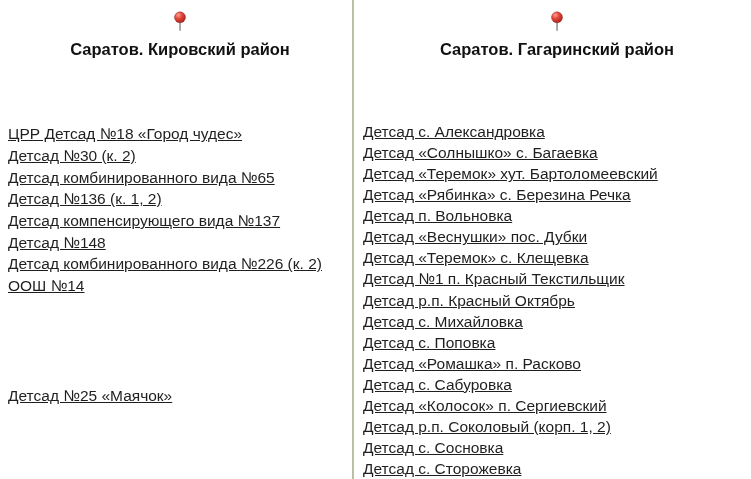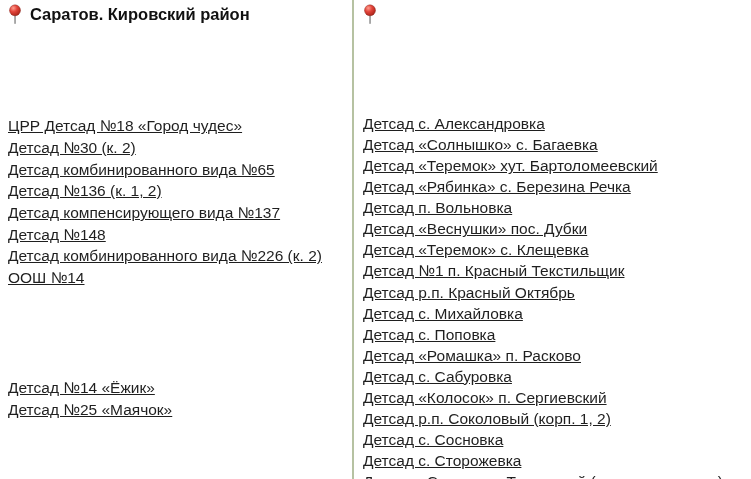--- a/index.html
+++ b/index.html
@@ -46,21 +46,21 @@
   .section-header {
     display: flex;
     align-items: center;
     gap: 8px;
     height: 22px;
     font-size: 16.5px;
     font-weight: bold;
     color: #111111;
     white-space: pre;
   }
-  .mt-top { margin-top: 3px; }
+  .mt-top { margin-top: 11px; flex-direction: column; }
   .mt-section { margin-top: 16px; }
   .pin {
     flex: 0 0 auto;
     display: block;
   }
   ul.list {
     list-style: none;
     margin: 25px 0 0 0;
     padding: 0;
     font-size: 15.5px;
@@ -102,35 +102,36 @@
         <span>Саратов. Кировский район</span>
       </div>
       <ul class="list">
         
       <li class="list-item">ЦРР Детсад №18 «Город чудес»</li><li class="list-item">Детсад №30 (к. 2)</li><li class="list-item">Детсад комбинированного вида №65</li><li class="list-item">Детсад №136 (к. 1, 2)</li><li class="list-item">Детсад компенсирующего вида №137</li><li class="list-item">Детсад №148</li><li class="list-item">Детсад комбинированного вида №226 (к. 2)</li><li class="list-item">ООШ №14</li></ul>
     </div>
 
     <div class="section">
       <ul class="list second">
         
-      <li class="list-item">Детсад №14 «Ёжик»</li><li class="list-item">Детсад №25 «Маячок»</li></ul>
+      <li class="list-item">Детсад №25 «Маячок»</li></ul>
     </div>
 
   </div>
 
   <div class="divider"></div>
 
   <div class="col col-right">
 
     <div class="section">
       <div class="section-header mt-top">
         <svg class="pin" viewBox="0 0 14 21" width="14" height="21">
           <rect x="6.2" y="9" width="1.7" height="11" rx="0.8" fill="#9b9b9b"></rect>
           <circle cx="7" cy="6.3" r="5.5" fill="url(#pinGrad)" stroke="#7e1d15" stroke-width="0.4"></circle>
         </svg>
+        <span>Саратов. Гагаринский район</span>
       </div>
       <ul class="list">
         
       <li class="list-item">Детсад с. Александровка</li><li class="list-item">Детсад «Солнышко» с. Багаевка</li><li class="list-item">Детсад «Теремок» хут. Бартоломеевский</li><li class="list-item">Детсад «Рябинка» с. Березина Речка</li><li class="list-item">Детсад п. Вольновка</li><li class="list-item">Детсад «Веснушки» пос. Дубки</li><li class="list-item">Детсад «Теремок» с. Клещевка</li><li class="list-item">Детсад №1 п. Красный Текстильщик</li><li class="list-item">Детсад р.п. Красный Октябрь</li><li class="list-item">Детсад с. Михайловка</li><li class="list-item">Детсад с. Поповка</li><li class="list-item">Детсад «Ромашка» п. Расково</li><li class="list-item">Детсад с. Сабуровка</li><li class="list-item">Детсад «Колосок» п. Сергиевский</li><li class="list-item">Детсад р.п. Соколовый (корп. 1, 2)</li><li class="list-item">Детсад с. Сосновка</li><li class="list-item">Детсад с. Сторожевка</li><li class="list-item">Детсад «Сказка» п. Тепличный (основное здание)</li></ul>
     </div>
 
   </div>
 
 </div>
 

